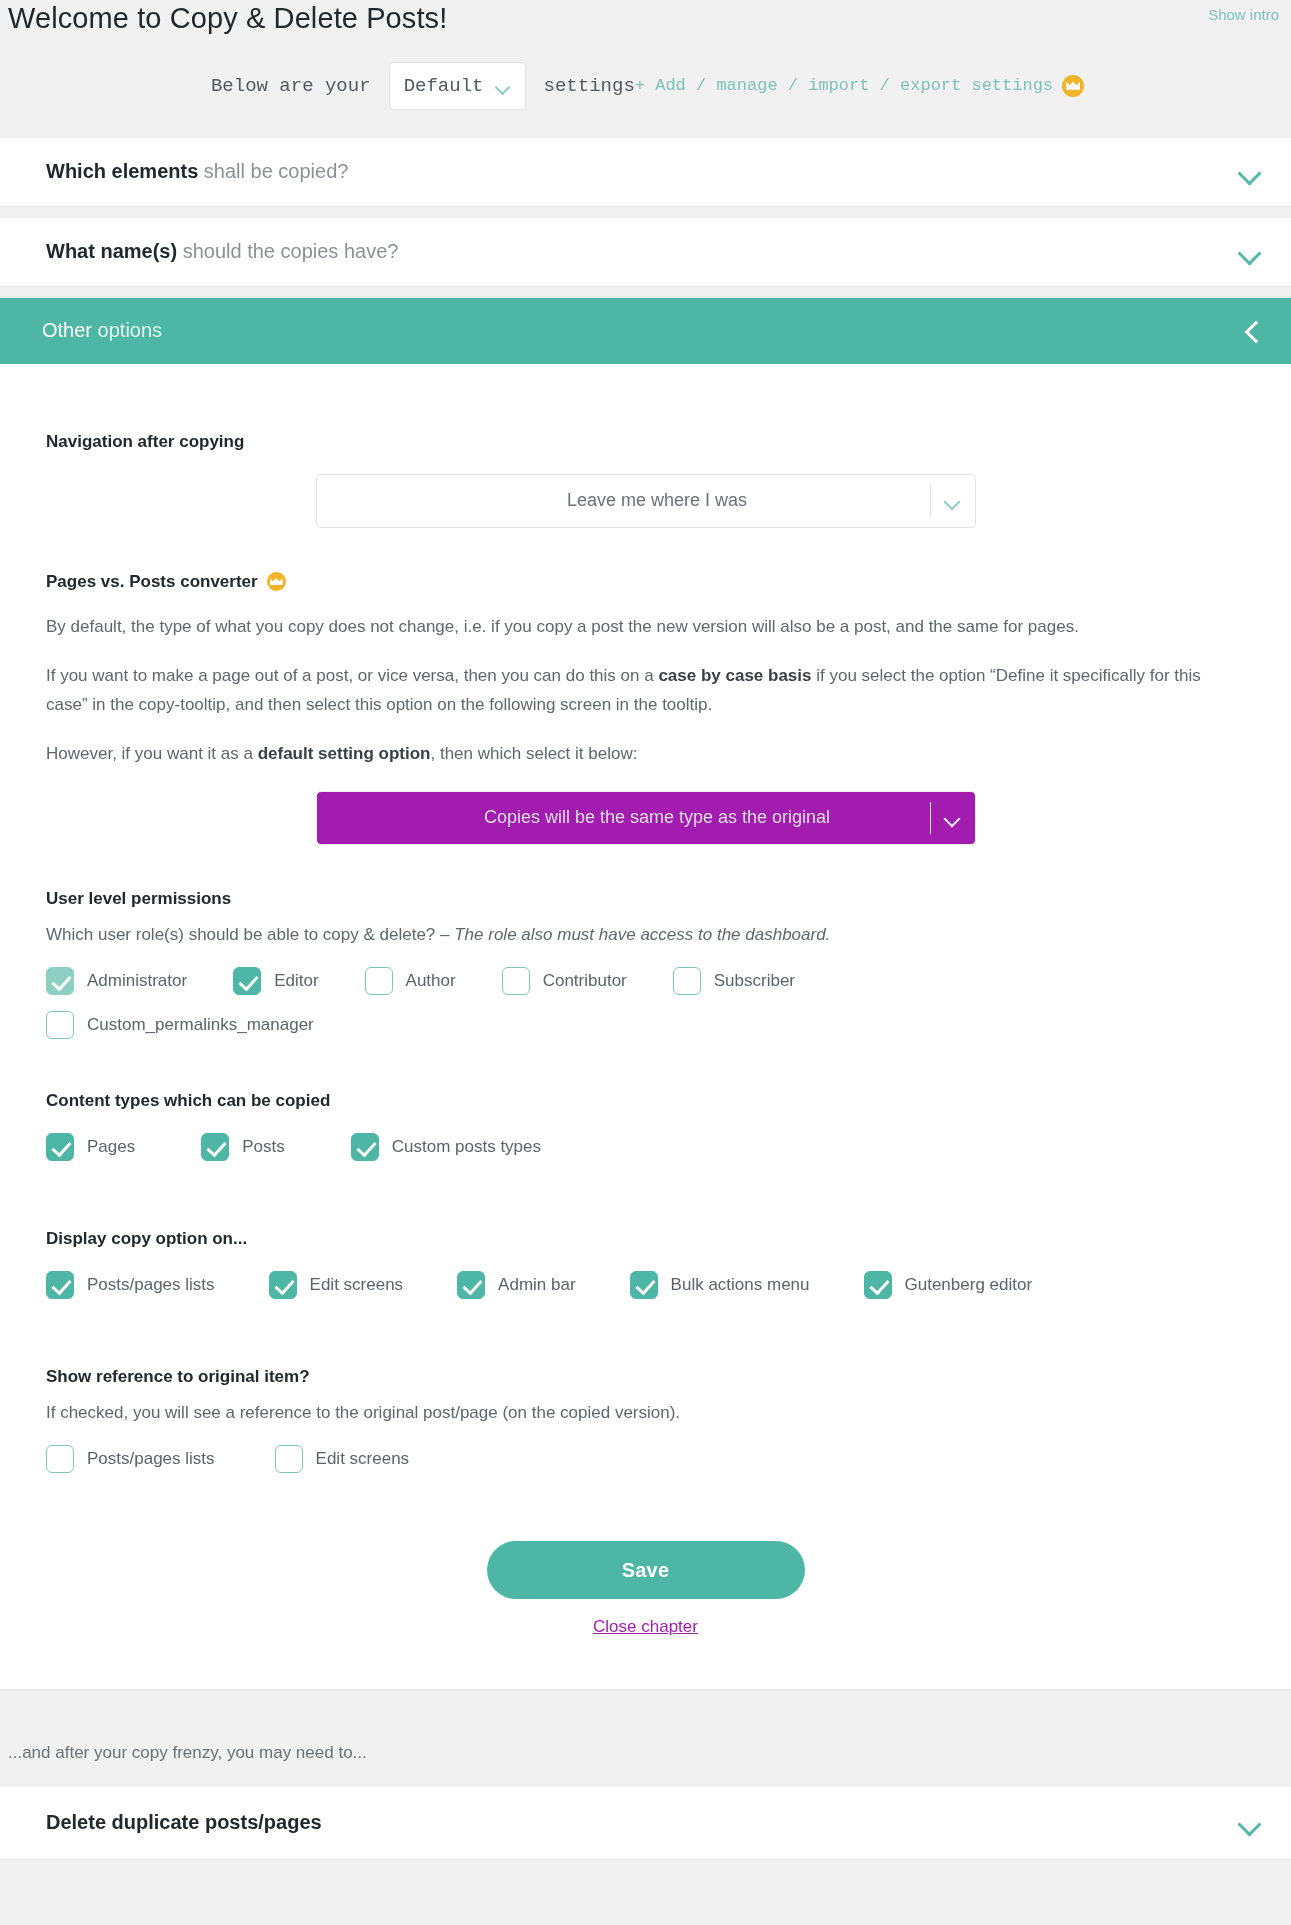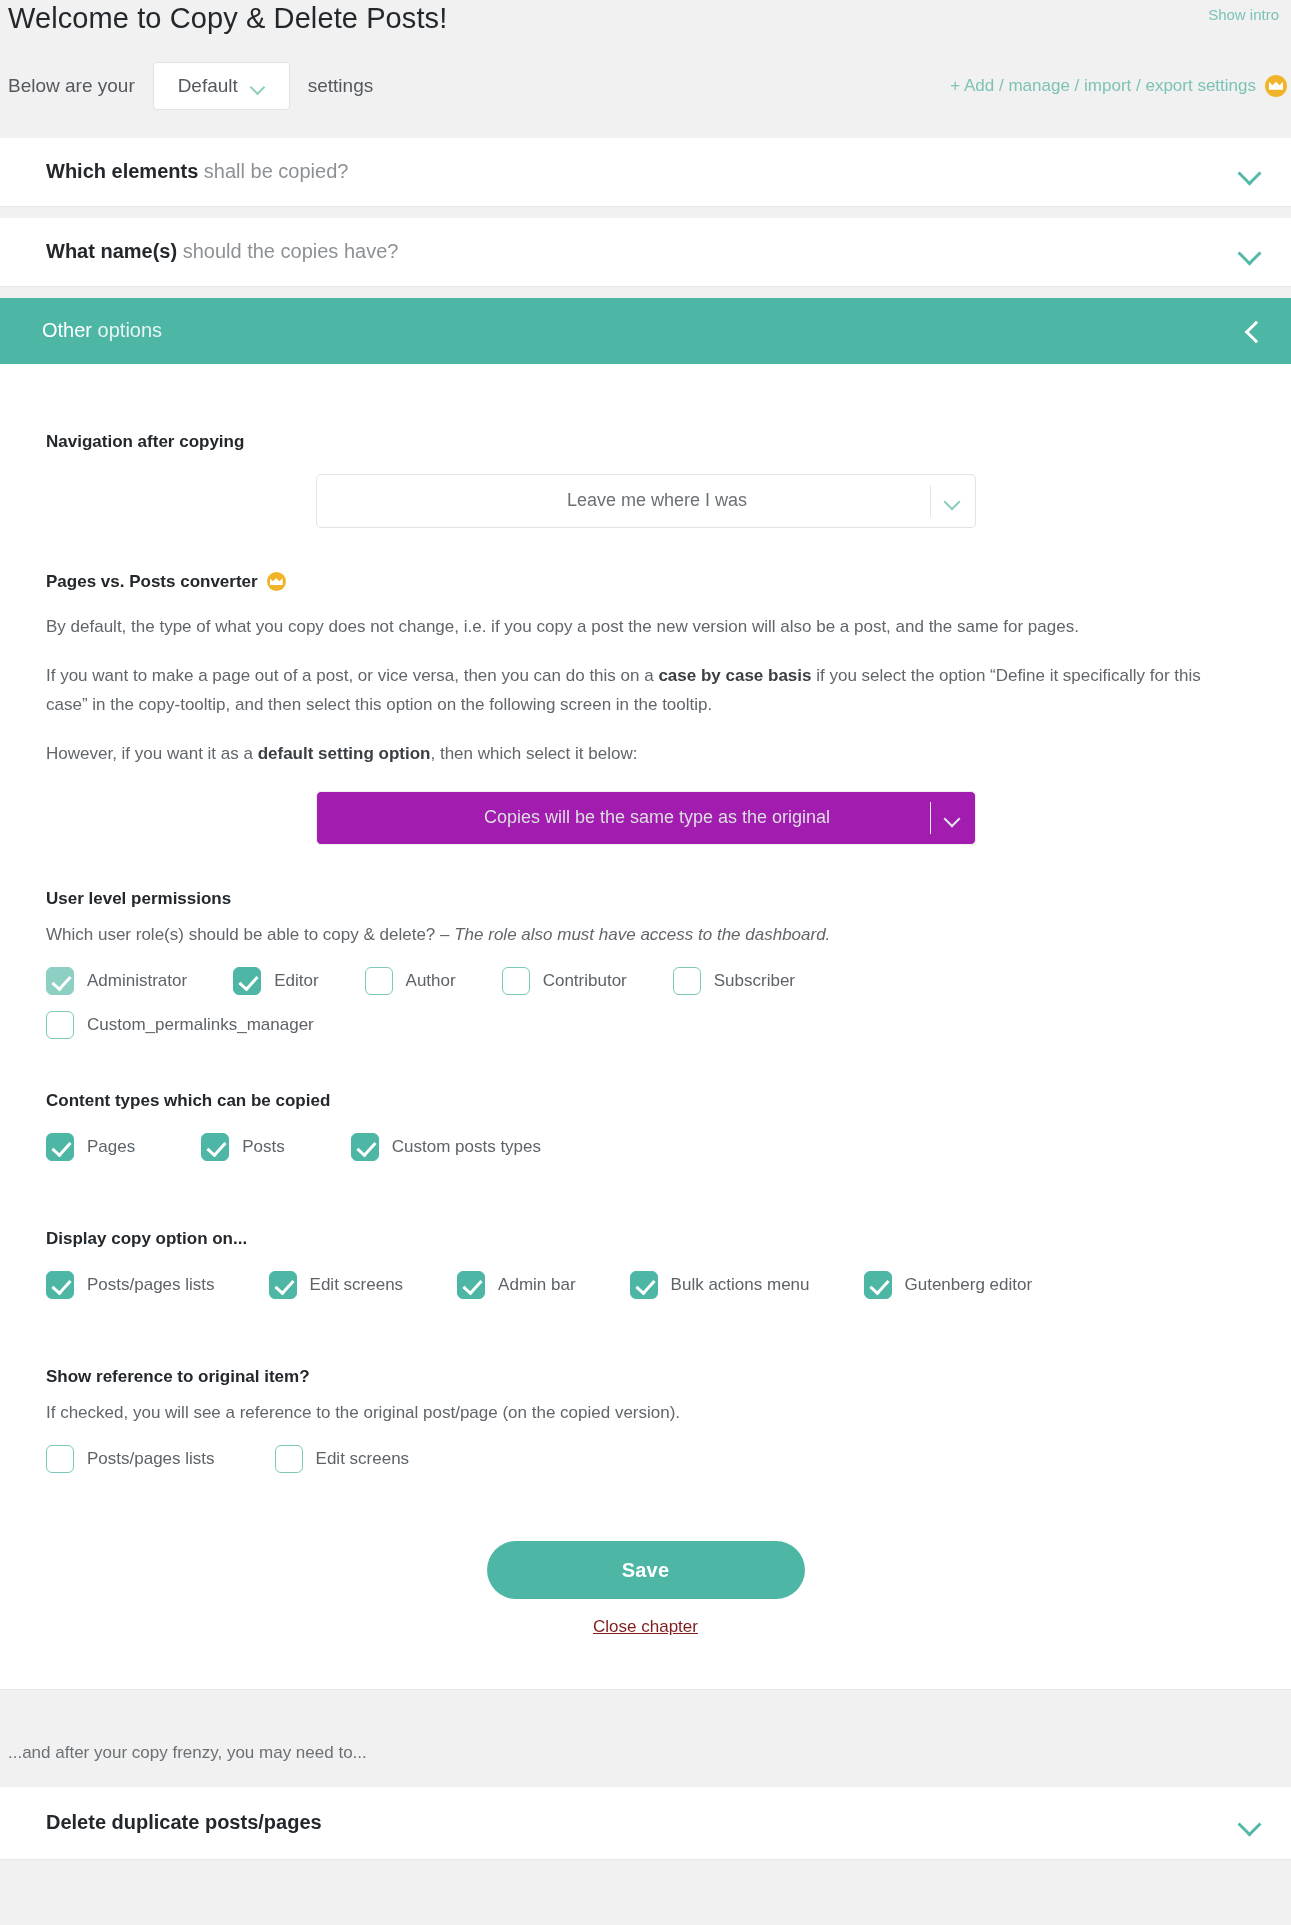--- a/index.html
+++ b/index.html
@@ -25,22 +25,23 @@
   .page-title {
     font-size: 29px; font-weight: 400; color: #23282d;
     margin: 0; line-height: 1.3; letter-spacing: .1px;
     padding-top: 0px;
   }
   .show-intro {
     color: #7cc3b6; font-size: 15px; text-decoration: none;
     padding-top: 6px; white-space: nowrap; text-align: center;
   }
   .settings-row {
-    display: flex; align-items: center; justify-content: space-between;
+    display: flex; align-items: center; justify-content: center;
     padding: 24px 4px 0 8px;
+    font-family: Liberation Mono, monospace;
   }
   .settings-left { display: flex; align-items: center; gap: 0; }
   .settings-left .lead { font-size: 19px; color: #54595f; }
   .profile-select {
     margin: 0 18px; height: 48px; min-width: 137px;
     background: #fff; border: 1px solid #e2e2e2; border-radius: 4px;
     display: flex; align-items: center; justify-content: center;
     gap: 14px; padding: 0 14px; cursor: pointer;
   }
   .profile-select .pname { font-size: 19px; color: #54595f; }
@@ -170,21 +171,21 @@
   
   .save-wrap { text-align: center; padding: 52px 0 0 0; }
   .save-btn {
     display: inline-block; background: #4db6a5; color: #fff;
     font-size: 20px; font-weight: 700; border: none; border-radius: 40px;
     padding: 0 46px; height: 58px; line-height: 58px; min-width: 318px;
     cursor: pointer; letter-spacing:.2px;
   }
   .close-chapter {
     display: block; margin: 18px auto 0 auto; 
-    color: #7f1d1d; font-size: 17px; text-decoration: underline;
+    color: #a21caf; font-size: 17px; text-decoration: underline;
   }
   .panel-foot-space { height: 52px; }
 
   
   .after-note {
     font-size: 17px; color: #6c7176; padding: 42px 8px 0 8px;
   }
   .panel.bottom { margin-top: 24px; }
   .panel.bottom .panel-head { padding-left: 46px; height: 72px; }
   .panel.bottom .ptitle { font-weight: 700; color: #23282d; font-size: 20px; }

